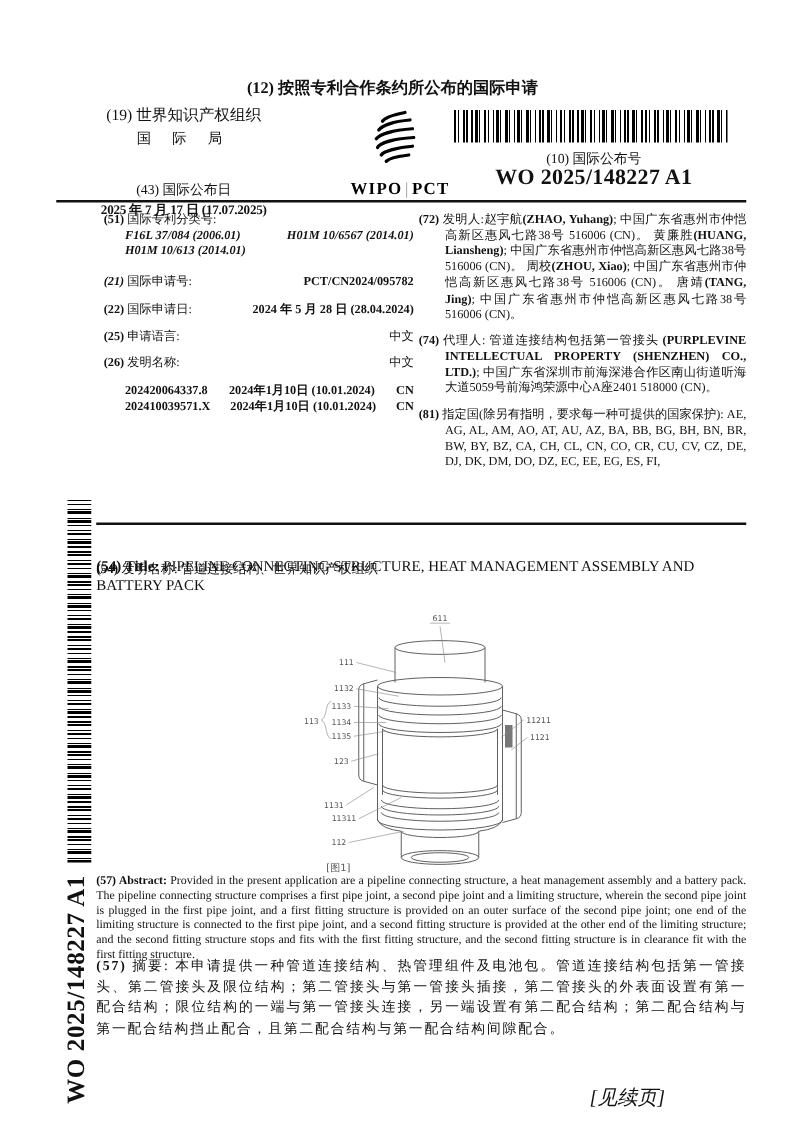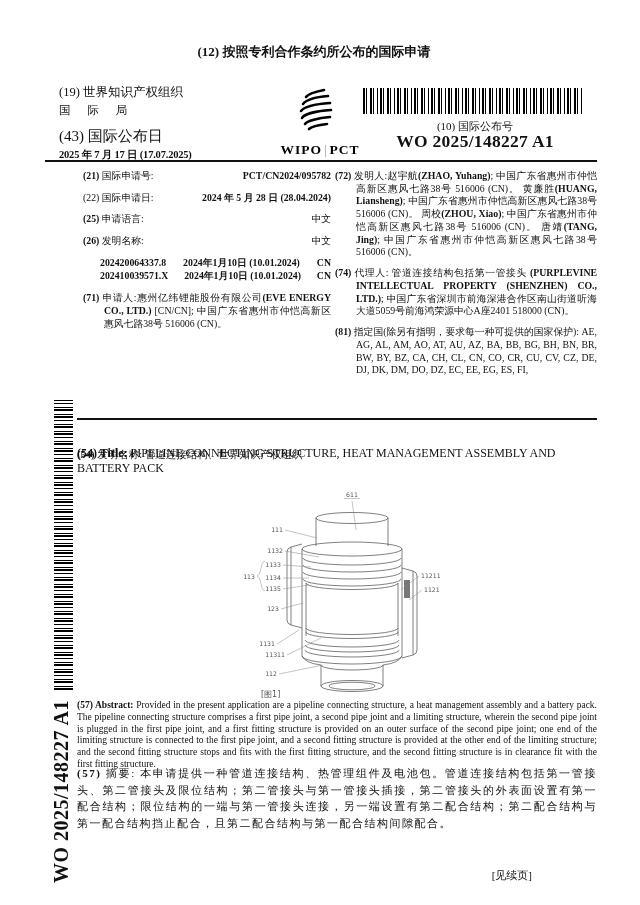--- a/index.html
+++ b/index.html
@@ -4,26 +4,26 @@
 <style>
   html,body { margin:0; padding:0; background:#e8e8e8; }
   .page {
     position:relative; width:640px; height:905px; margin:0 auto;
     background:#ffffff; color:#111;
     font-family:"Liberation Serif","DejaVu Serif",serif;
     overflow:hidden;
   }
   .b { font-weight:bold; }
   
-  .line12 { position:absolute; top:43px; left:0; width:628px; text-align:center;
+  .line12 { position:absolute; top:61px; left:0; width:628px; text-align:center;
             font-size:13px; font-weight:bold; }
-  .org-block { position:absolute; top:84px; left:59px; width:152px; }
+  .org-block { position:absolute; top:84px; left:71px; width:152px; text-align:center; }
   .org-name { font-size:12.5px; }
   .org-bureau { font-size:11.5px; letter-spacing:7px; margin-top:2px; }
-  .pubdate-label { font-size:15px; margin-top:9px; }
+  .pubdate-label { font-size:11px; margin-top:26px; }
   .pubdate { font-size:10.5px; font-weight:bold; margin-top:2px; letter-spacing:-0.2px; }
   .logo { position:absolute; top:86px; left:268px; width:104px; text-align:center; }
   .logo-text { font-family:Liberation Serif, serif; font-weight:bold;
                font-size:13.5px; letter-spacing:1px; margin-top:2px; color:#000; }
   .logo-sep { color:#999; font-weight:normal; padding:0 2px; }
   .barcode-h { position:absolute; left:363px; top:88px; width:219px; height:26px;
     background-image:repeating-linear-gradient(90deg,
       #000 0px,#000 2px,#fff 2px,#fff 3px,#000 3px,#000 4px,#fff 4px,#fff 7px,
       #000 7px,#000 9px,#fff 9px,#fff 10px,#000 10px,#000 11px,#fff 11px,#fff 14px,
       #000 14px,#000 15px,#fff 15px,#fff 17px); }
@@ -56,21 +56,21 @@
     writing-mode:vertical-rl; transform:rotate(180deg); text-align:center;
     font-size:20px; font-weight:bold; letter-spacing:0.5px; }
   
   .figure { position:absolute; left:225px; top:488px; width:250px; height:215px; }
   .figure svg text { font-family:"DejaVu Sans","Liberation Sans",sans-serif; fill:#555; }
   
   .abs-en { position:absolute; left:77px; top:700px; width:520px; font-size:9.5px;
             line-height:1.24; text-align:justify; }
   .abs-zh { position:absolute; left:77px; top:765px; width:520px; font-size:11px;
             line-height:1.5; text-align:justify; letter-spacing:1.5px; }
-  .continued { position:absolute; right:108px; top:868px; font-size:11px; }
+  .continued { position:absolute; right:108px; top:868px; font-size:16px;font-style:italic; }
 </style>
 </head>
 <body>
 
 <div class="page">
 
   <div class="line12">(12) 按照专利合作条约所公布的国际申请</div>
 
   <div class="org-block">
     <div class="org-name">(19) 世界知识产权组织</div>
@@ -97,26 +97,36 @@
     </div>
   </div>
 
   <div class="barcode-h"></div>
   <div class="pubno-label">(10) 国际公布号</div>
   <div class="pubno">WO 2025/148227 A1</div>
 
   <div class="rule1"></div>
 
   <div class="col col-left">
-    <div class="kv">
-      <span><span style="font-weight: bold;">(21) </span><span>国际申请号:</span></span>
+    <div class="ipc-block">
+      <div><span style="font-weight: bold;">(51) </span><span>国际专利分类号:</span></div>
+      <div class="ipc-row">
+        <span class="ipc">F16L 37/084 (2006.01)</span>
+        <span class="ipc">H01M 10/6567 (2014.01)</span>
+      </div>
+      <div class="ipc-row">
+        <span class="ipc">H01M 10/613 (2014.01)</span>
+      </div>
+    </div>
+    <div class="kv">
+      <span><span style="font-weight: bold; font-style: italic;">(21) </span><span>国际申请号:</span></span>
       <span class="b">PCT/CN2024/095782</span>
     </div>
     <div class="kv">
-      <span><span style="font-weight: normal; text-align: center;">(22) </span><span>国际申请日:</span></span>
+      <span><span style="font-weight: bold; text-align: center;">(22) </span><span>国际申请日:</span></span>
       <span class="b">2024 年 5 月 28 日 (28.04.2024)</span>
     </div>
     <div class="kv">
       <span><span style="font-weight: bold;">(25) </span><span>申请语言:</span></span>
       <span>中文</span>
     </div>
     <div class="kv">
       <span><span style="font-weight: bold; margin-top: 28px;">(26) </span><span>发明名称:</span></span>
       <span>中文</span>
     </div>
@@ -125,21 +135,20 @@
         <span>202420064337.8</span>
         <span>2024年1月10日 (10.01.2024)</span>
         <span>CN</span>
       </div>
       <div class="prio-row">
         <span>202410039571.X</span>
         <span>2024年1月10日 (10.01.2024)</span>
         <span>CN</span>
       </div>
     </div>
-    <p class="hang"><span style="font-weight: bold;">(71) </span><span>申请人:惠州亿纬锂能股份有限公司</span><span style="font-weight: bold;">(EVE ENERGY CO., LTD.)</span><span> [CN/CN]; 中国广东省惠州市仲恺高新区惠风七路38号 516006 (CN)。</span></p>
   </div>
 
   <div class="col col-right">
     <p class="hang"><span style="font-weight: bold;">(72) </span><span>发明人:赵宇航</span><span style="font-weight: bold;">(ZHAO, Yuhang)</span><span>; 中国广东省惠州市仲恺高新区惠风七路38号 516006 (CN)。 黄廉胜</span><span style="font-weight: bold;">(HUANG, Liansheng)</span><span>; 中国广东省惠州市仲恺高新区惠风七路38号 516006 (CN)。 周校</span><span style="font-weight: bold;">(ZHOU, Xiao)</span><span>; 中国广东省惠州市仲恺高新区惠风七路38号 516006 (CN)。 唐靖</span><span style="font-weight: bold;">(TANG, Jing)</span><span>; 中国广东省惠州市仲恺高新区惠风七路38号 516006 (CN)。</span></p>
     <p class="hang"><span style="font-weight: bold;">(74) </span><span>代理人: 管道连接结构包括第一管接头 </span><span style="font-weight: bold;">(PURPLEVINE INTELLECTUAL PROPERTY (SHENZHEN) CO., LTD.)</span><span>; 中国广东省深圳市前海深港合作区南山街道听海大道5059号前海鸿荣源中心A座2401 518000 (CN)。</span></p>
     <p class="hang"><span style="font-weight: bold;">(81) </span><span>指定国(除另有指明，要求每一种可提供的国家保护): AE, AG, AL, AM, AO, AT, AU, AZ, BA, BB, BG, BH, BN, BR, BW, BY, BZ, CA, CH, CL, CN, CO, CR, CU, CV, CZ, DE, DJ, DK, DM, DO, DZ, EC, EE, EG, ES, FI,</span></p>
   </div>
 
   <div class="rule2"></div>
 

